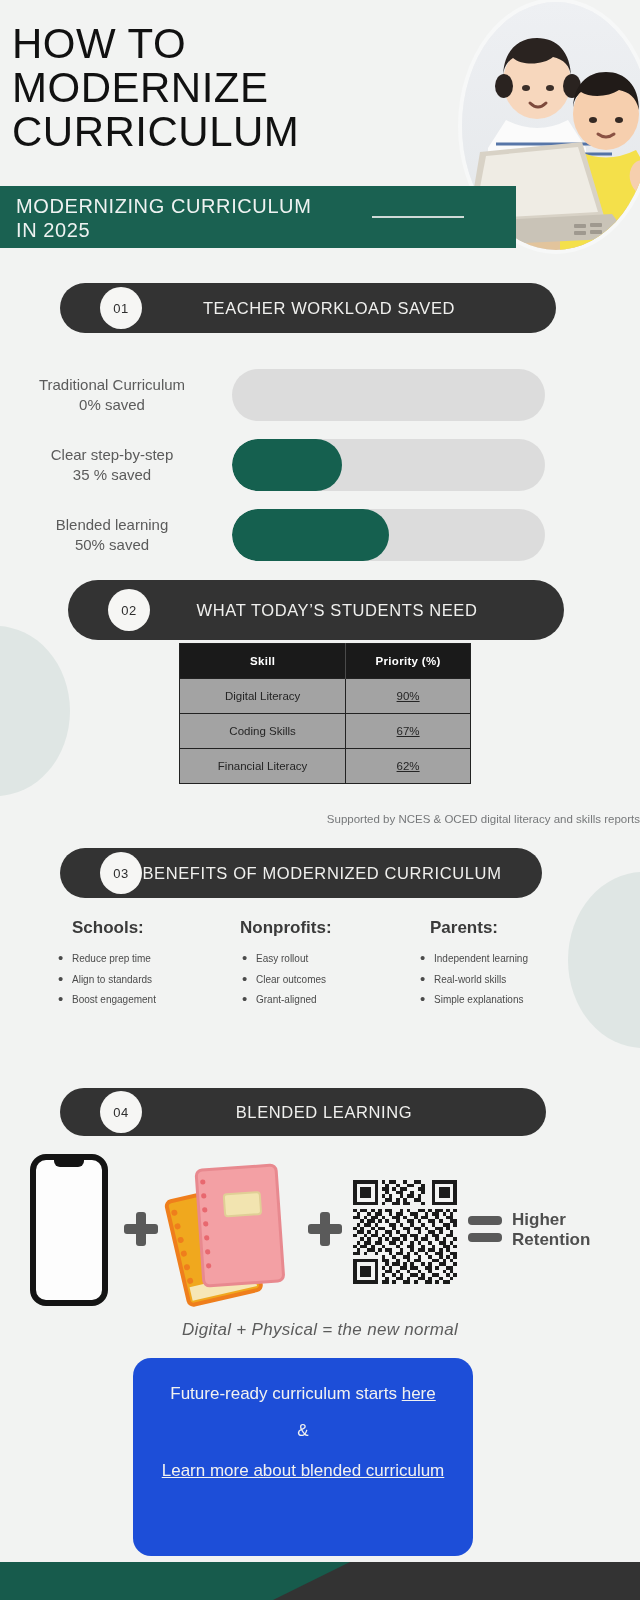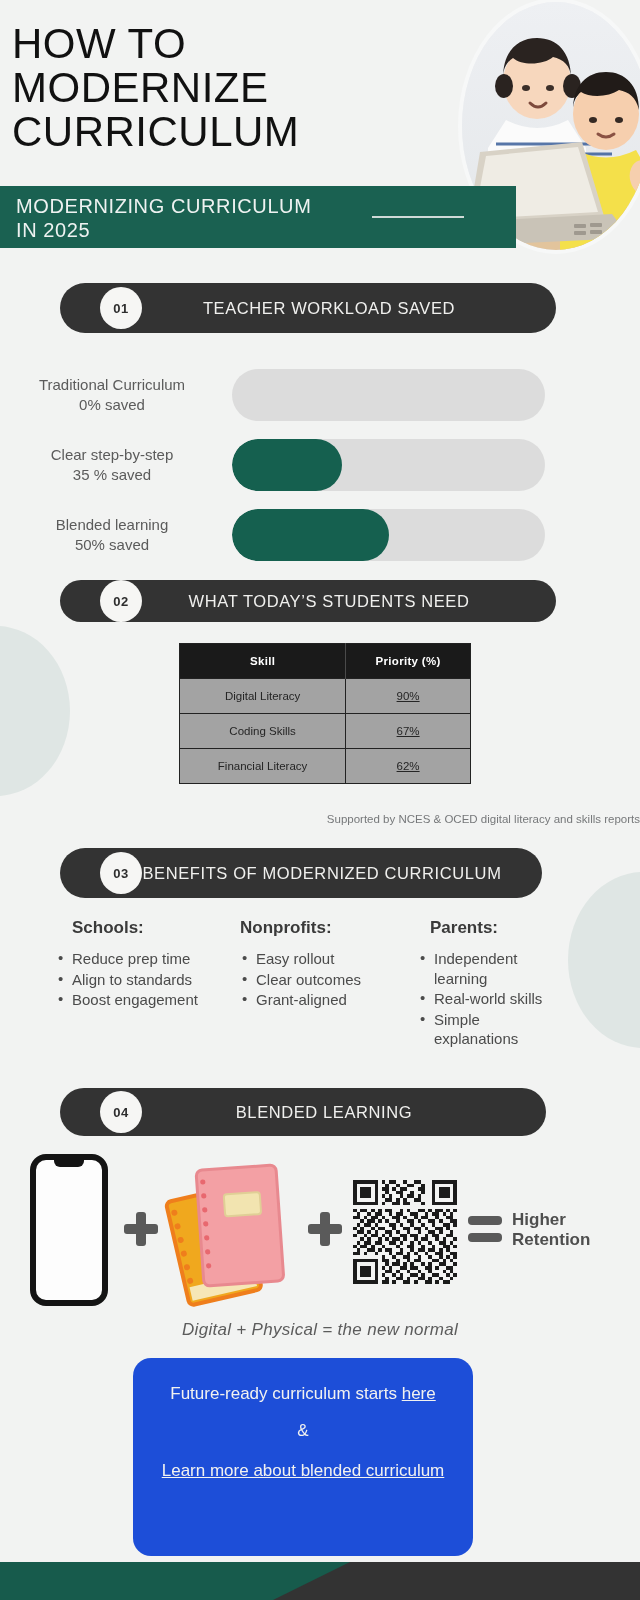--- a/index.html
+++ b/index.html
@@ -88,37 +88,37 @@
     z-index: 3;
   }
   .pill-badge {
     position: absolute;
     left: 40px;
     width: 42px; height: 42px;
     border-radius: 50%;
     background: #f6f6f4;
     color: #2e2e2e;
     font-size: 13px;
-    font-weight: 700;
+    font-weight: 400;
     letter-spacing: 0.5px;
     display: flex; align-items: center; justify-content: center;
   }
   .pill-title {
     width: 100%;
     text-align: center;
     color: #f0f0ee;
     font-size: 16.5px;
     letter-spacing: 0.6px;
     line-height: 21px;
     padding-left: 56px;
     padding-right: 14px;
   }
 
   #pill1 { left: 60px; top: 283px; width: 496px; height: 50px; }
-  #pill2 { left: 60px; top: 580px; width: 496px; height: 42px; }
+  #pill2 { left: 68px; top: 580px; width: 496px; height: 60px; }
   #pill3 { left: 60px; top: 848px; width: 482px; height: 50px; }
   #pill4 { left: 60px; top: 1088px; width: 486px; height: 48px; }
 
   
   .bars { position: absolute; left: 0; top: 360px; width: 640px; z-index: 2; }
   .bar-row {
     position: relative;
     height: 70px;
     display: flex;
     align-items: center;
@@ -202,21 +202,21 @@
     font-weight: 700;
     color: #3a3a3a;
     margin-bottom: 11px;
     padding-left: 16px;
   }
   .ben-col:nth-child(2) .ben-head { padding-left: 0; }
   .ben-col:nth-child(3) .ben-head { padding-left: 12px; }
   .ben-list { list-style: none; }
   .ben-list li {
     position: relative;
-    font-size: 15px;
+    font-size: 10px;
     line-height: 19.5px;
     color: #4b4b4b;
     padding-left: 16px;
     margin-bottom: 1px;
   }
   .ben-list li::before {
     content: "\2022";
     position: absolute;
     left: 2px; top: -1px;
     font-size: 15px;

